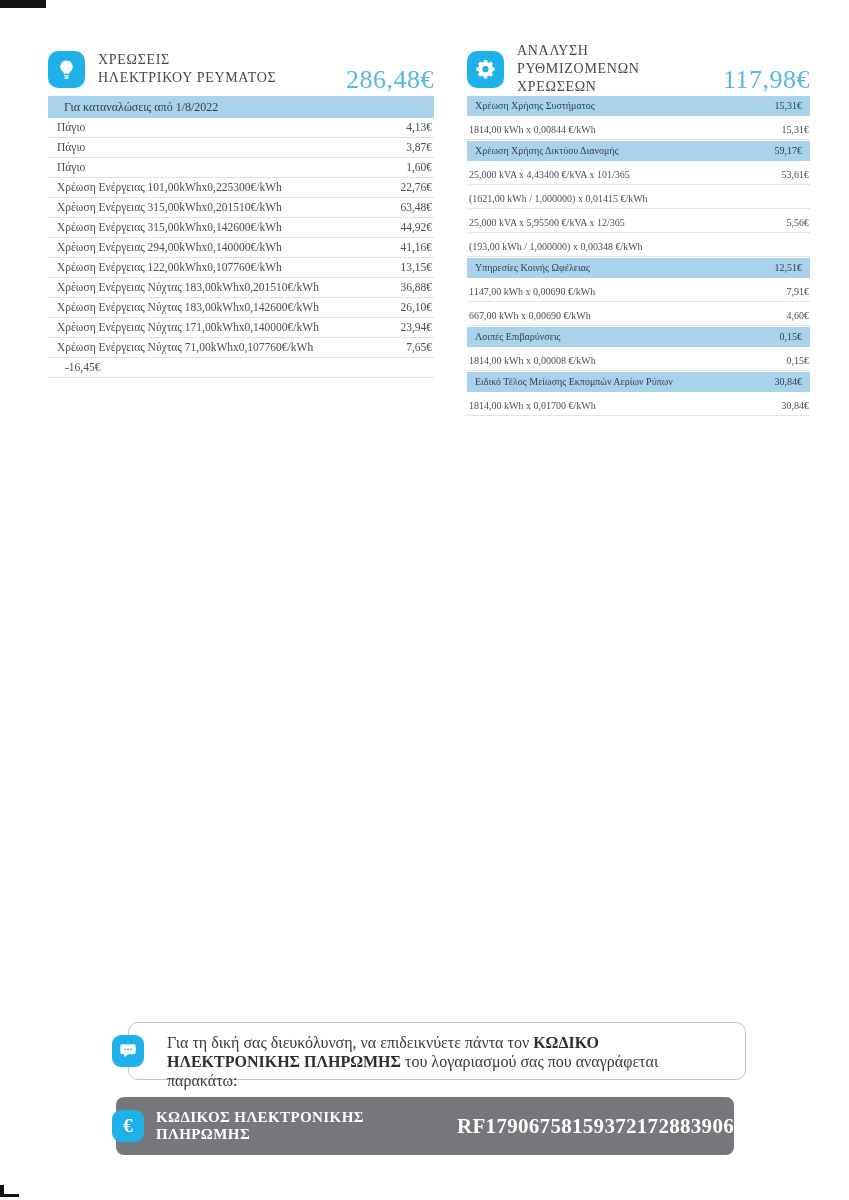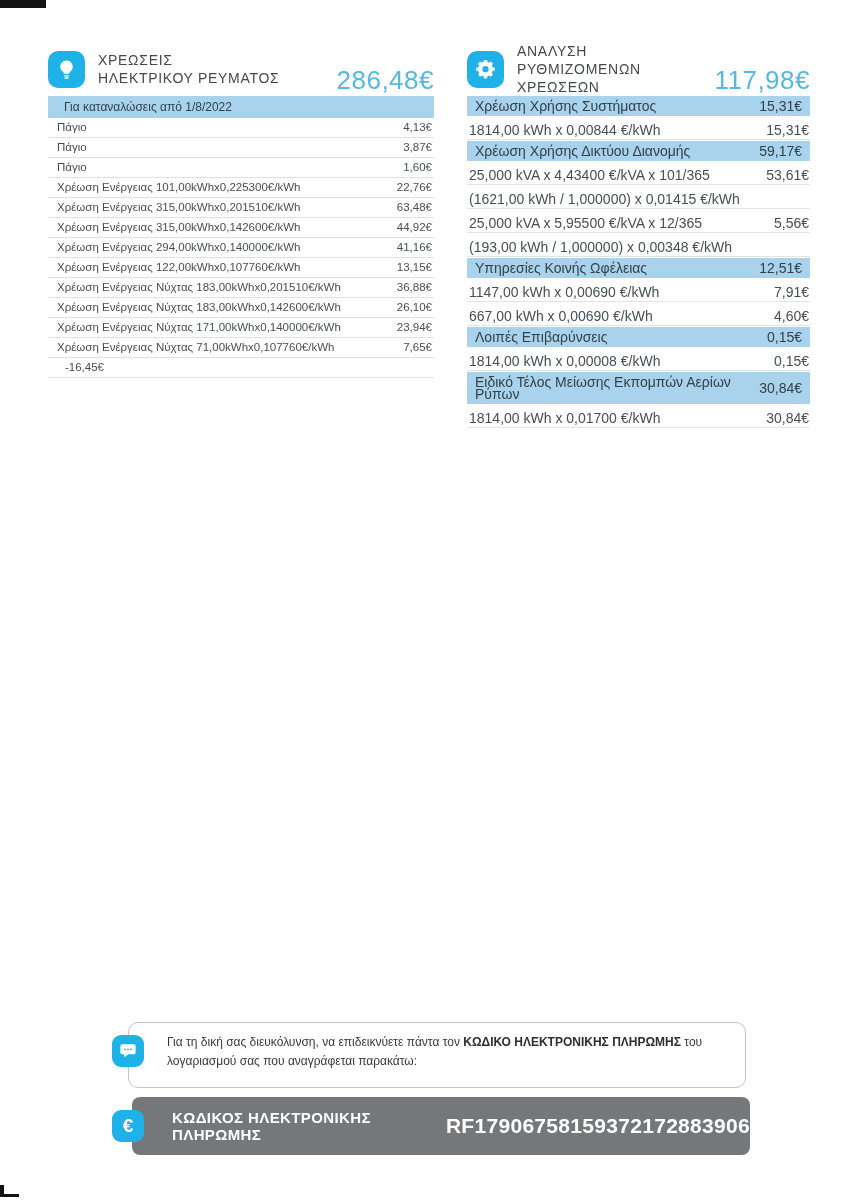--- a/index.html
+++ b/index.html
@@ -1,17 +1,17 @@
 <!DOCTYPE html>
 <html><head>
 <meta charset="utf-8">
 <style>
   html,body{margin:0;padding:0;background:#fff;}
   .page{position:relative;width:849px;height:1200px;background:#ffffff;
-        font-family:Liberation Sans, sans-serif;overflow:hidden;color:#474f54;}
+        font-family:Liberation Serif, serif;overflow:hidden;color:#474f54;}
 
   
   .mark-top{position:absolute;left:0;top:0;width:46px;height:8px;background:#131313;}
   .mark-bottom{position:absolute;left:0;top:1185px;width:15px;height:9px;
                border-left:4px solid #131313;border-bottom:3px solid #131313;}
 
   
   .panel{position:absolute;top:44px;}
   .panel-left{left:48px;width:386px;}
   .panel-right{left:467px;width:343px;}
@@ -28,37 +28,37 @@
   .thead{background:#a9d3ec;color:#33414a;font-size:12px;line-height:14px;
          padding:4px 16px;}
   .lrow{display:flex;justify-content:space-between;align-items:flex-start;
         padding:3px 2px 3px 9px;border-bottom:1px solid #e0e0e0;
         font-size:11.5px;line-height:13px;}
   .lrow .lbl{max-width:300px;}
   .lrow .amt{white-space:nowrap;margin-left:8px;}
 
   
   .rrow{display:flex;justify-content:space-between;align-items:center;
-        font-size:14px;line-height:12px;}
+        font-size:10px;line-height:12px;}
   .rrow.header{background:#a9d3ec;color:#33414a;padding:4px 8px;margin-top:1px;}
   .rrow.value{padding:8px 1px 3px 2px;border-bottom:1px solid #e4e4e4;}
   .rrow .amt{white-space:nowrap;margin-left:8px;}
 
   
-  .note-box{position:absolute;left:128px;top:1022px;width:618px;height:66px;
+  .note-box{position:absolute;left:128px;top:1022px;width:618px;height:58px;
             box-sizing:border-box;border:1px solid #c4c4c4;border-radius:10px;
-            padding:10px 16px 10px 38px;font-size:12px;line-height:19px;color:#3a3a3a;}
+            padding:10px 16px 10px 38px;font-size:16px;line-height:19px;color:#3a3a3a;}
   .note-box b{color:#2e2e2e;}
   .float-icon{position:absolute;width:32px;height:32px;border-radius:9px;background:#1fb2e8;
               display:flex;align-items:center;justify-content:center;}
   .note-icon{left:112px;top:1035px;}
   .euro-icon{left:112px;top:1110px;color:#fff;font-weight:bold;font-size:19px;}
 
   
-  .pay-bar{position:absolute;left:132px;top:1097px;width:618px;height:58px;
+  .pay-bar{position:absolute;left:116px;top:1097px;width:618px;height:58px;
            box-sizing:border-box;background:#76777a;border-radius:8px;
            display:flex;align-items:center;padding-left:40px;color:#ffffff;}
   .pay-label{font-size:15px;font-weight:bold;letter-spacing:0.4px;}
   .pay-code{font-size:21px;font-weight:bold;margin-left:10px;letter-spacing:0.3px;text-align:center;}
 </style>
 </head>
 <body>
 
 <div class="page">
 

